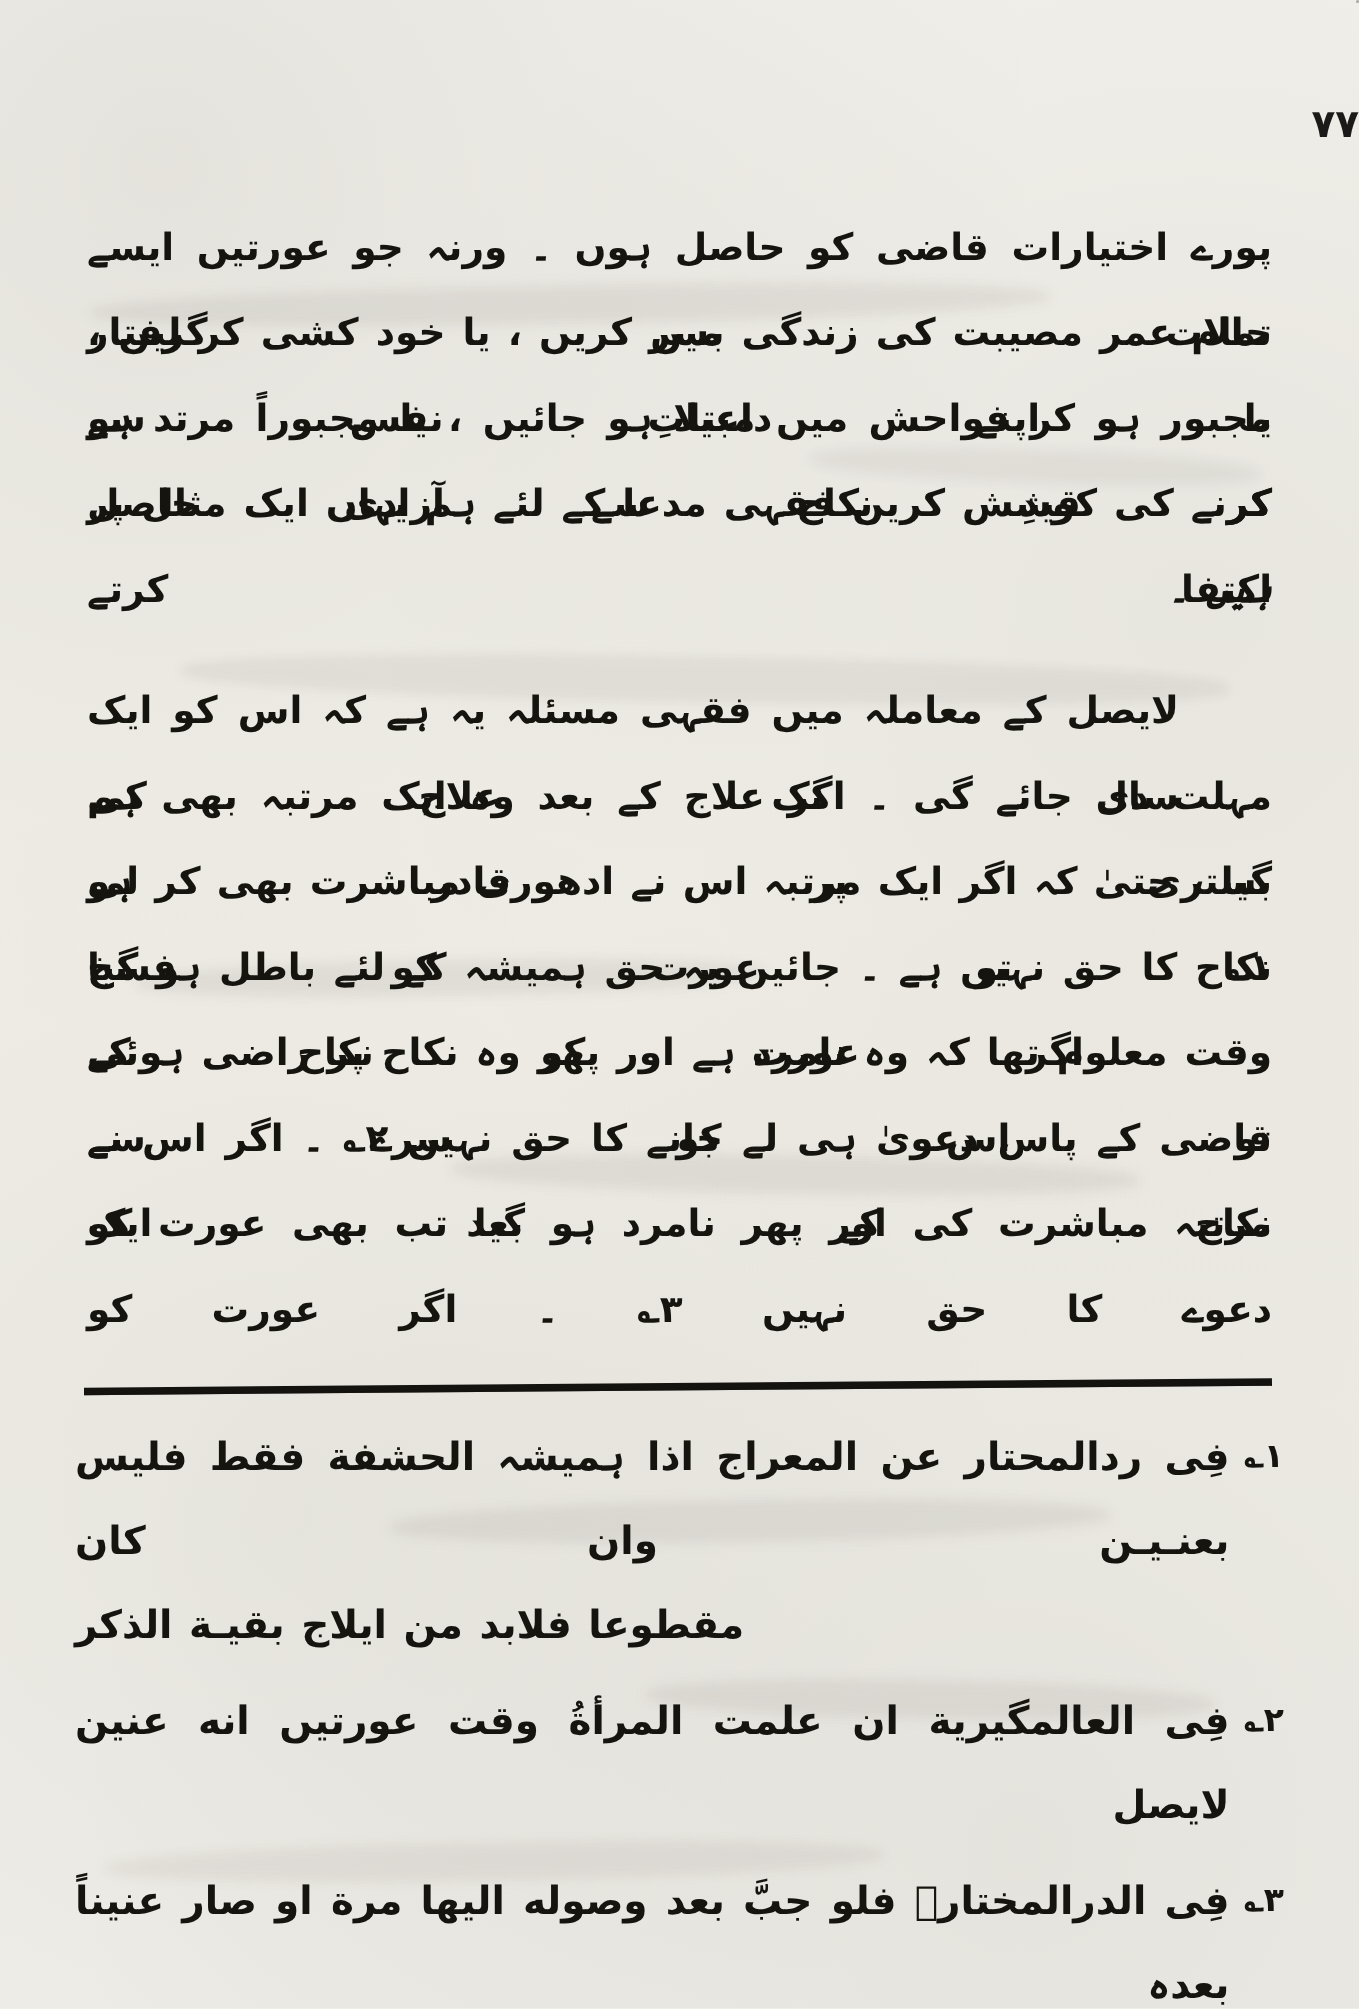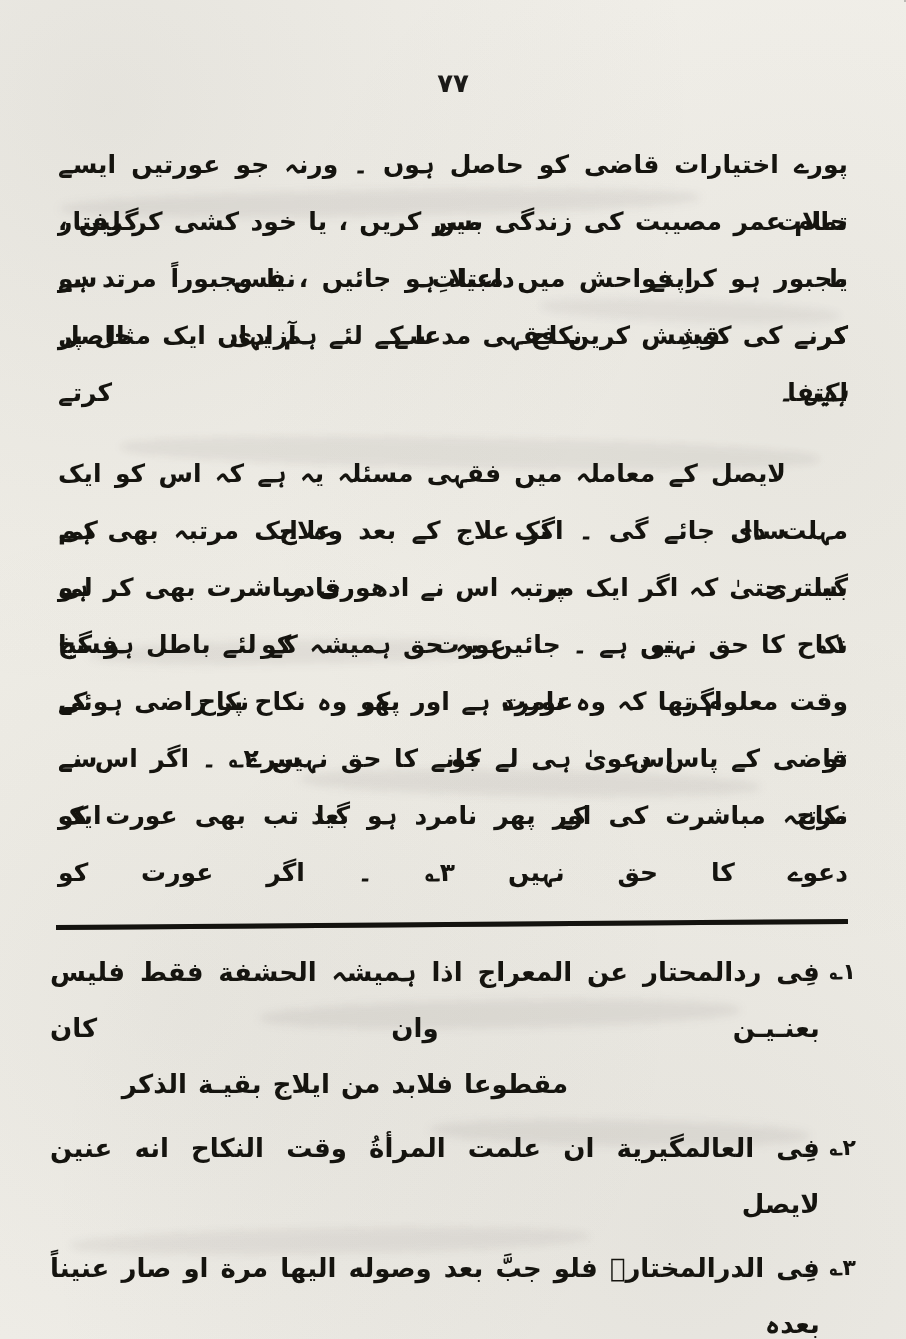--- a/index.html
+++ b/index.html
@@ -28,21 +28,21 @@
   .g6{left:430px;top:1120px;width:380px;height:26px;transform:rotate(1deg);}
   .g7{left:70px;top:1228px;width:520px;height:26px;transform:rotate(-1deg);opacity:.85;}
   .g8{left:540px;top:300px;width:300px;height:22px;transform:rotate(2deg);opacity:.8;}
   .speck{position:absolute;width:2px;height:2px;border-radius:50%;background:rgba(40,38,35,.35);
     box-shadow:120px 250px 0 0 rgba(40,38,35,.25), 640px 90px 0 1px rgba(40,38,35,.3),
     300px 520px 0 0 rgba(40,38,35,.2), 760px 700px 0 0 rgba(40,38,35,.25),
     60px 900px 0 1px rgba(40,38,35,.2), 480px 1120px 0 0 rgba(40,38,35,.25),
     820px 1180px 0 0 rgba(40,38,35,.2), 200px 1290px 0 1px rgba(40,38,35,.25),
     860px 2px 0 2px rgba(20,20,20,.8), 30px 640px 0 0 rgba(40,38,35,.3);}
   .page-number{
-    position:absolute;top:68px;left:0;right:0;text-align:center;
+    position:absolute;top:68px;left:0;right:0;
     font-size:26px;font-weight:bold;letter-spacing:4px;color:#1b1a18;
   }
   .main-text{
     position:absolute;top:136px;right:58px;left:58px;
     direction:rtl;
   }
   .line{
     font-size:25px;font-weight:bold;line-height:57px;height:57px;
     white-space:nowrap;color:#15140f;
     letter-spacing:.5px;word-spacing:2px;
@@ -60,21 +60,21 @@
     position:absolute;top:944px;right:50px;left:50px;direction:rtl;
   }
   .fn{margin-bottom:8px;}
   .fn-line{
     font-size:26px;font-weight:bold;line-height:56px;color:#15140f;
     word-spacing:2px;
   }
   .fn-first{display:flex;gap:10px;text-align:justify;}
   .fn-first .fn-text{flex:1;text-align:justify;text-align-last:justify;}
   .fn-marker{font-size:22px;white-space:nowrap;}
-  .cont-1{padding-right:288px;text-align:right;}
+  .cont-1{padding-right:288px;text-align:left;}
   .cont-2{padding-right:350px;text-align:right;}
 </style>
 </head>
 <body>
 
 <div class="page">
   <div class="speck"></div>
   <div class="ghost g1"></div>
   <div class="ghost g2"></div>
   <div class="ghost g3"></div>
@@ -111,21 +111,21 @@
     <div class="fn">
       <div class="fn-line fn-first">
         <span class="fn-marker">۱؎</span>
         <span class="fn-text">فِی ردالمحتار عن المعراج اذا ہمیشہ الحشفة فقط فلیس بعنـیـن وان کان</span>
       </div>
       <div class="fn-line cont-1">مقطوعا فلابد من ایلاج بقیـة الذکر</div>
     </div>
     <div class="fn">
       <div class="fn-line fn-first">
         <span class="fn-marker">۲؎</span>
-        <span class="fn-text">فِی العالمگیریة ان علمت المرأةُ وقت النکاح انه عنین لایصل</span>
+        <span class="fn-text">فِی العالمگیریة ان علمت المرأةُ وقت عورتیں انه عنین لایصل</span>
       </div>
     </div>
     <div class="fn">
       <div class="fn-line fn-first">
         <span class="fn-marker">۳؎</span>
         <span class="fn-text">فِی الدرالمختارؔ فلو جبَّ بعد وصوله الیها مرة او صار عنیناً بعدہ</span>
       </div>
 
     </div>
   </div>

